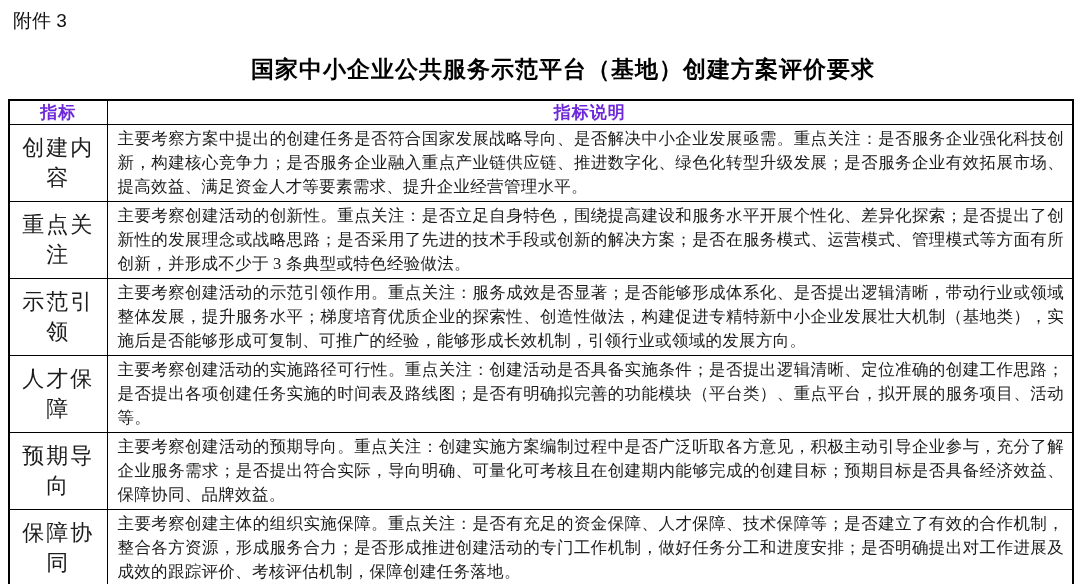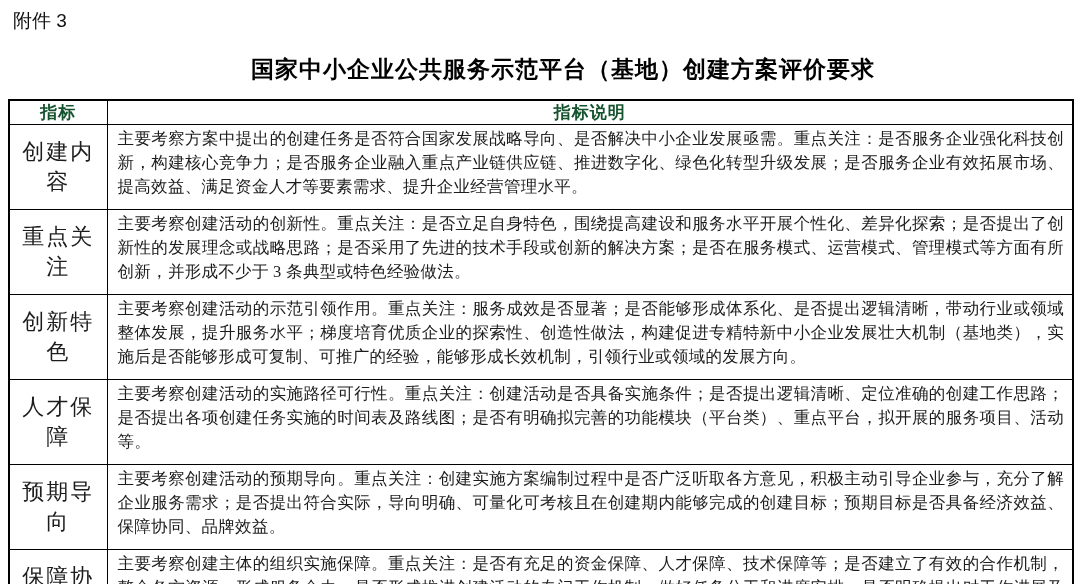--- a/index.html
+++ b/index.html
@@ -55,33 +55,33 @@
     color: #1c1c1c;
   }
   .eval-table col.col-indicator { width: 98px; }
   .eval-table th {
     font-size: 17px;
     font-weight: bold;
     text-align: center;
     height: 22px;
     padding: 0 2px;
     letter-spacing: 1px;
-    color: #14532d;
+    color: #6d28d9;
   }
   .eval-table td.indicator-cell {
     text-align: center;
     font-size: 22px;
     letter-spacing: 2px;
     padding: 8px 2px;
   }
   .eval-table td.description-cell {
     font-size: 16.5px;
     line-height: 24px;
     letter-spacing: 0.3px;
-    padding: 2px 8px 10px 10px;
+    padding: 2px 8px 2px 10px;
     text-align: justify;
     text-justify: inter-ideograph;
   }
 </style>
 </head>
 <body>
 
 <div class="page">
 
   <div class="attachment-label">附件 3</div>
@@ -102,21 +102,21 @@
     <tbody>
       <tr>
         <td class="indicator-cell">创建内容</td>
         <td class="description-cell">主要考察方案中提出的创建任务是否符合国家发展战略导向、是否解决中小企业发展亟需。重点关注：是否服务企业强化科技创新，构建核心竞争力；是否服务企业融入重点产业链供应链、推进数字化、绿色化转型升级发展；是否服务企业有效拓展市场、提高效益、满足资金人才等要素需求、提升企业经营管理水平。</td>
       </tr>
       <tr>
         <td class="indicator-cell">重点关注</td>
         <td class="description-cell">主要考察创建活动的创新性。重点关注：是否立足自身特色，围绕提高建设和服务水平开展个性化、差异化探索；是否提出了创新性的发展理念或战略思路；是否采用了先进的技术手段或创新的解决方案；是否在服务模式、运营模式、管理模式等方面有所创新，并形成不少于 3 条典型或特色经验做法。</td>
       </tr>
       <tr>
-        <td class="indicator-cell">创新特色</td>
+        <td class="indicator-cell">示范引领</td>
         <td class="description-cell">主要考察创建活动的示范引领作用。重点关注：服务成效是否显著；是否能够形成体系化、是否提出逻辑清晰，带动行业或领域整体发展，提升服务水平；梯度培育优质企业的探索性、创造性做法，构建促进专精特新中小企业发展壮大机制（基地类），实施后是否能够形成可复制、可推广的经验，能够形成长效机制，引领行业或领域的发展方向。</td>
       </tr>
       <tr>
         <td class="indicator-cell">人才保障</td>
         <td class="description-cell">主要考察创建活动的实施路径可行性。重点关注：创建活动是否具备实施条件；是否提出逻辑清晰、定位准确的创建工作思路；是否提出各项创建任务实施的时间表及路线图；是否有明确拟完善的功能模块（平台类）、重点平台，拟开展的服务项目、活动等。</td>
       </tr>
       <tr>
         <td class="indicator-cell">预期导向</td>
         <td class="description-cell">主要考察创建活动的预期导向。重点关注：创建实施方案编制过程中是否广泛听取各方意见，积极主动引导企业参与，充分了解企业服务需求；是否提出符合实际，导向明确、可量化可考核且在创建期内能够完成的创建目标；预期目标是否具备经济效益、保障协同、品牌效益。</td>
       </tr>

